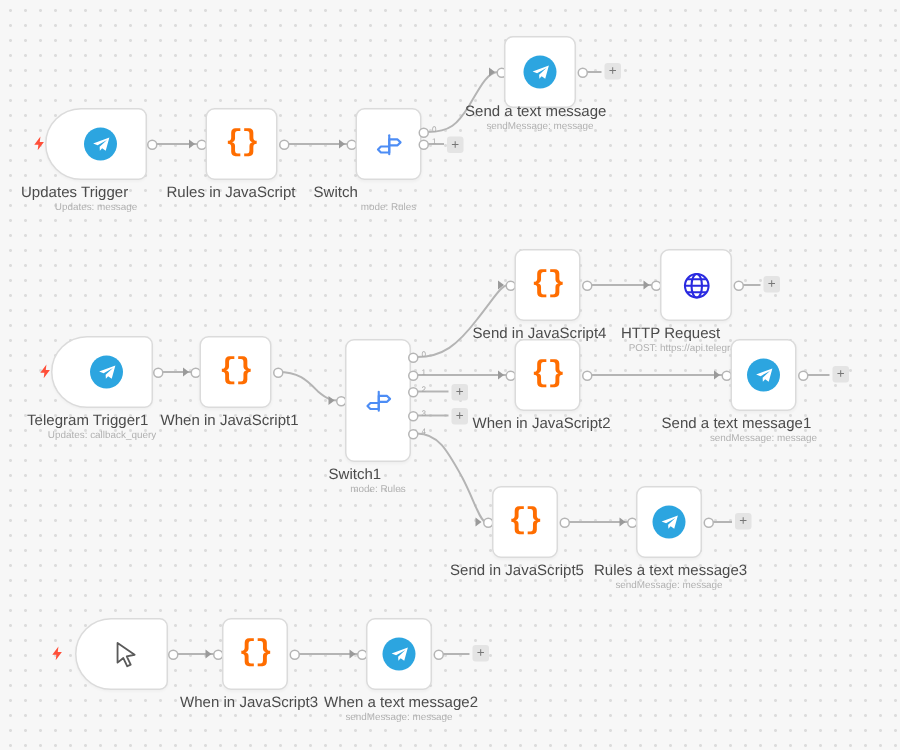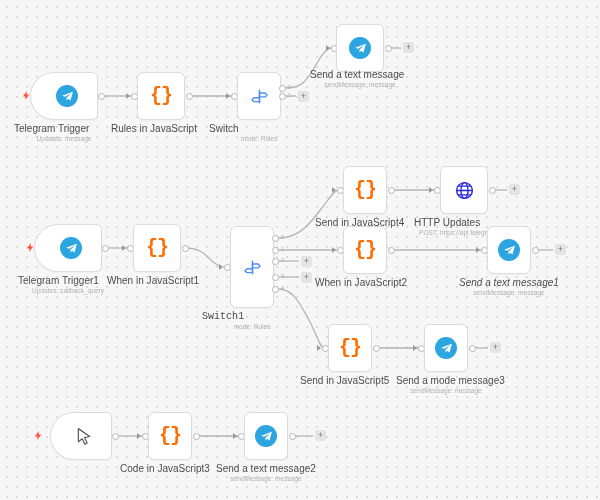--- a/index.html
+++ b/index.html
@@ -150,21 +150,21 @@
       </svg>
   </div>
   <div class="node trigger" style="left:30px;top:72px;width:68px;height:48px;">
     <span class="tg">
       <svg width="13" height="13" viewBox="0 0 24 24" fill="#fff">
           <path d="M22 3 2 10.5l5.5 2L19 6l-9 8.5.3 5 2.8-3.3 4.4 3.3z"></path>
         </svg>
     </span>
   </div>
   <span class="port" style="left:98px;top:92.5px;"></span>
-  <div class="nlabel" style="left:14px;top:124px;width:100px;">Telegram Trigger</div>
+  <div class="nlabel" style="left:14px;top:124px;width:100px;">Updates Trigger</div>
   <div class="nsub" style="left:14px;top:135px;width:100px;">Updates: message</div>
 
   <span class="arrow" style="left:126px;top:93px;"></span>
   <span class="port in" style="left:131px;top:92.5px;"></span>
   <div class="node" style="left:137px;top:72px;width:48px;height:48px;">
     <span class="code">{}</span>
   </div>
   <span class="port" style="left:186px;top:92.5px;"></span>
   <div class="nlabel" style="left:111px;top:124px;width:100px;">Rules in JavaScript</div>
 
@@ -237,21 +237,21 @@
   <span class="port" style="left:272px;top:234.5px;"></span>
   <span class="portnum" style="left:281px;top:234px;">0</span>
   <span class="port" style="left:272px;top:246.5px;"></span>
   <span class="portnum" style="left:281px;top:246px;">1</span>
   <span class="port" style="left:272px;top:257.5px;"></span>
   <span class="portnum" style="left:281px;top:257px;">2</span>
   <span class="port" style="left:272px;top:273.5px;"></span>
   <span class="portnum" style="left:281px;top:273px;">3</span>
   <span class="port" style="left:272px;top:285.5px;"></span>
   <span class="portnum" style="left:281px;top:285px;">4</span>
-  <div class="nlabel" style="left:202px;top:312px;width:100px;font-family:Liberation Mono, monospace;">Switch1</div>
+  <div class="nlabel" style="left:219px;top:312px;width:100px;">Switch1</div>
   <div class="nsub" style="left:202px;top:323px;width:100px;">mode: Rules</div>
 
   <span class="arrow" style="left:332px;top:187px;"></span>
   <span class="port in" style="left:337px;top:186.5px;"></span>
   <div class="node" style="left:343px;top:166px;width:44px;height:48px;">
     <span class="code">{}</span>
   </div>
   <span class="port" style="left:388px;top:186.5px;"></span>
   <div class="nlabel" style="left:315px;top:218px;width:100px;">Send in JavaScript4</div>
 
@@ -260,63 +260,63 @@
   <div class="node" style="left:440px;top:166px;width:48px;height:48px;">
     <span class="globe">
       <svg width="21" height="21" viewBox="0 0 24 24" fill="none" stroke="#2a2ae0" stroke-width="1.6">
         <circle cx="12" cy="12" r="9"></circle>
         <ellipse cx="12" cy="12" rx="4" ry="9"></ellipse>
         <path d="M3 12h18M4.5 7h15M4.5 17h15"></path>
       </svg>
     </span>
   </div>
   <span class="port" style="left:489px;top:186.5px;"></span>
-  <div class="nlabel" style="left:414px;top:218px;width:100px;">HTTP Updates</div>
+  <div class="nlabel" style="left:414px;top:218px;width:100px;">HTTP Request</div>
   <div class="nsub" style="left:384px;top:229px;width:160px;">POST: https://api.telegram.or...</div>
 
   <span class="arrow" style="left:332px;top:247px;"></span>
   <span class="port in" style="left:337px;top:246.5px;"></span>
   <div class="node" style="left:343px;top:226px;width:44px;height:48px;">
     <span class="code">{}</span>
   </div>
   <span class="port" style="left:388px;top:246.5px;"></span>
   <div class="nlabel" style="left:315px;top:278px;width:100px;">When in JavaScript2</div>
 
   <span class="arrow" style="left:476px;top:247px;"></span>
   <span class="port in" style="left:481px;top:246.5px;"></span>
   <div class="node" style="left:487px;top:226px;width:44px;height:48px;">
     <span class="tg">
       <svg width="13" height="13" viewBox="0 0 24 24" fill="#fff">
           <path d="M22 3 2 10.5l5.5 2L19 6l-9 8.5.3 5 2.8-3.3 4.4 3.3z"></path>
         </svg>
     </span>
   </div>
   <span class="port" style="left:532px;top:246.5px;"></span>
-  <div class="nlabel" style="left:459px;top:278px;width:100px;font-style:italic;">Send a text message1</div>
+  <div class="nlabel" style="left:441px;top:278px;width:100px;">Send a text message1</div>
   <div class="nsub" style="left:459px;top:289px;width:100px;">sendMessage: message</div>
 
   <span class="arrow" style="left:317px;top:345px;"></span>
   <span class="port in" style="left:322px;top:344.5px;"></span>
   <div class="node" style="left:328px;top:324px;width:44px;height:48px;">
     <span class="code">{}</span>
   </div>
   <span class="port" style="left:373px;top:344.5px;"></span>
   <div class="nlabel" style="left:300px;top:376px;width:100px;">Send in JavaScript5</div>
 
   <span class="arrow" style="left:413px;top:345px;"></span>
   <span class="port in" style="left:418px;top:344.5px;"></span>
   <div class="node" style="left:424px;top:324px;width:44px;height:48px;">
     <span class="tg">
       <svg width="13" height="13" viewBox="0 0 24 24" fill="#fff">
           <path d="M22 3 2 10.5l5.5 2L19 6l-9 8.5.3 5 2.8-3.3 4.4 3.3z"></path>
         </svg>
     </span>
   </div>
   <span class="port" style="left:469px;top:344.5px;"></span>
-  <div class="nlabel" style="left:396px;top:376px;width:100px;">Send a mode message3</div>
+  <div class="nlabel" style="left:396px;top:376px;width:100px;">Rules a text message3</div>
   <div class="nsub" style="left:396px;top:387px;width:100px;">sendMessage: message</div>
 
   <div class="bolt" style="left:33px;top:430px;">
     <svg width="11" height="11" viewBox="0 0 24 24" fill="#ff4f39">
         <path d="M13 2 4 14h6l-1 8 9-12h-6z"></path>
       </svg>
   </div>
   <div class="node trigger" style="left:50px;top:412px;width:62px;height:48px;">
     <span class="cursor">
       <svg width="21" height="21" viewBox="0 0 24 24" fill="#fff" stroke="#5a5a5a" stroke-width="1.4" stroke-linejoin="round">
@@ -325,33 +325,33 @@
     </span>
   </div>
   <span class="port" style="left:112px;top:432.5px;"></span>
 
   <span class="arrow" style="left:137px;top:433px;"></span>
   <span class="port in" style="left:142px;top:432.5px;"></span>
   <div class="node" style="left:148px;top:412px;width:44px;height:48px;">
     <span class="code">{}</span>
   </div>
   <span class="port" style="left:193px;top:432.5px;"></span>
-  <div class="nlabel" style="left:120px;top:464px;width:100px;">Code in JavaScript3</div>
+  <div class="nlabel" style="left:120px;top:464px;width:100px;">When in JavaScript3</div>
 
   <span class="arrow" style="left:233px;top:433px;"></span>
   <span class="port in" style="left:238px;top:432.5px;"></span>
   <div class="node" style="left:244px;top:412px;width:44px;height:48px;">
     <span class="tg">
       <svg width="13" height="13" viewBox="0 0 24 24" fill="#fff">
           <path d="M22 3 2 10.5l5.5 2L19 6l-9 8.5.3 5 2.8-3.3 4.4 3.3z"></path>
         </svg>
     </span>
   </div>
   <span class="port" style="left:289px;top:432.5px;"></span>
-  <div class="nlabel" style="left:216px;top:464px;width:100px;">Send a text message2</div>
+  <div class="nlabel" style="left:216px;top:464px;width:100px;">When a text message2</div>
   <div class="nsub" style="left:216px;top:475px;width:100px;">sendMessage: message</div>
 
   <div class="plus" style="left:403px;top:42px;">+</div>
   <div class="plus" style="left:298px;top:91px;">+</div>
   <div class="plus" style="left:509px;top:184px;">+</div>
   <div class="plus" style="left:301px;top:256px;">+</div>
   <div class="plus" style="left:301px;top:272px;">+</div>
   <div class="plus" style="left:555px;top:244px;">+</div>
   <div class="plus" style="left:490px;top:342px;">+</div>
   <div class="plus" style="left:315px;top:430px;">+</div>

